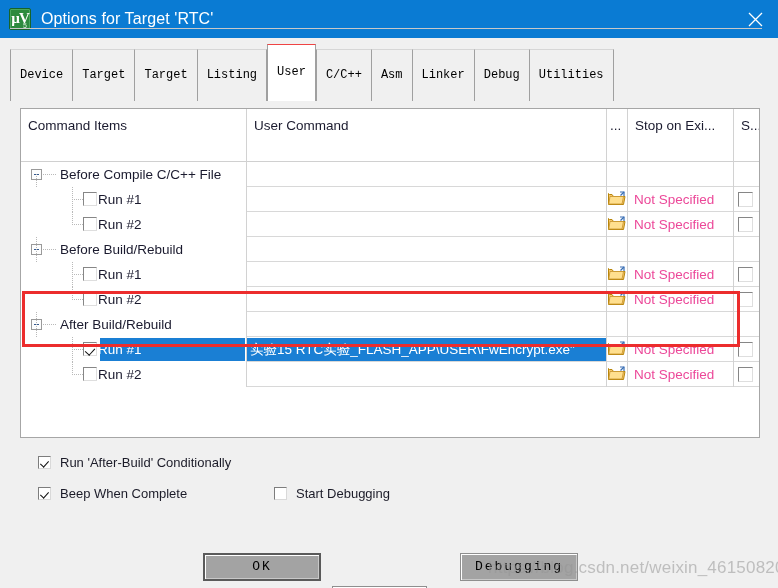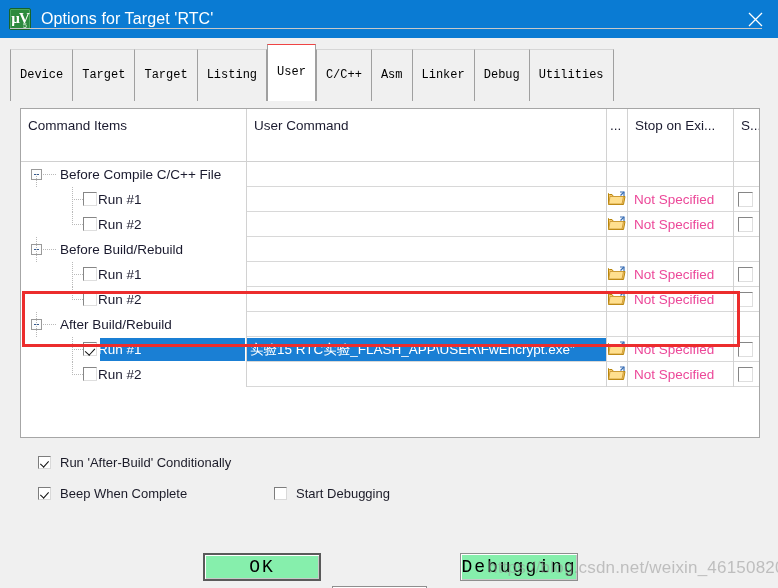--- a/index.html
+++ b/index.html
@@ -184,24 +184,24 @@
   }
   .optbox.checked:after{
     content:"";position:absolute;left:3px;top:2px;width:4px;height:7px;
     border:solid #111;border-width:0 1.5px 1.5px 0;transform:rotate(42deg);
   }
   .optlabel{position:absolute;line-height:14px;white-space:nowrap;}
 
   
   .btn{
     position:absolute;height:28px;box-sizing:border-box;
-    background:#86efac;border:1px solid #8e8e8e;
+    background:#a3a3a3;border:1px solid #8e8e8e;
     box-shadow:inset 1px 1px 0 #ffffff, inset -1px -1px 0 #c8c8c8;
     font-family:"Liberation Mono","DejaVu Sans Mono",monospace;
-    font-size:18px;color:#000;text-align:center;line-height:26px;
+    font-size:13px;color:#000;text-align:center;line-height:26px;
     letter-spacing:2px;
   }
   .btn.default{border:2px solid #5a5a5a;line-height:24px;}
 
   .watermark{
     position:absolute;left:488px;top:556px;width:290px;height:24px;
     font-family:"Liberation Sans",sans-serif;font-size:17px;
     color:rgba(150,150,150,0.55);white-space:nowrap;line-height:24px;
     letter-spacing:0.2px;pointer-events:none;z-index:30;
   }

